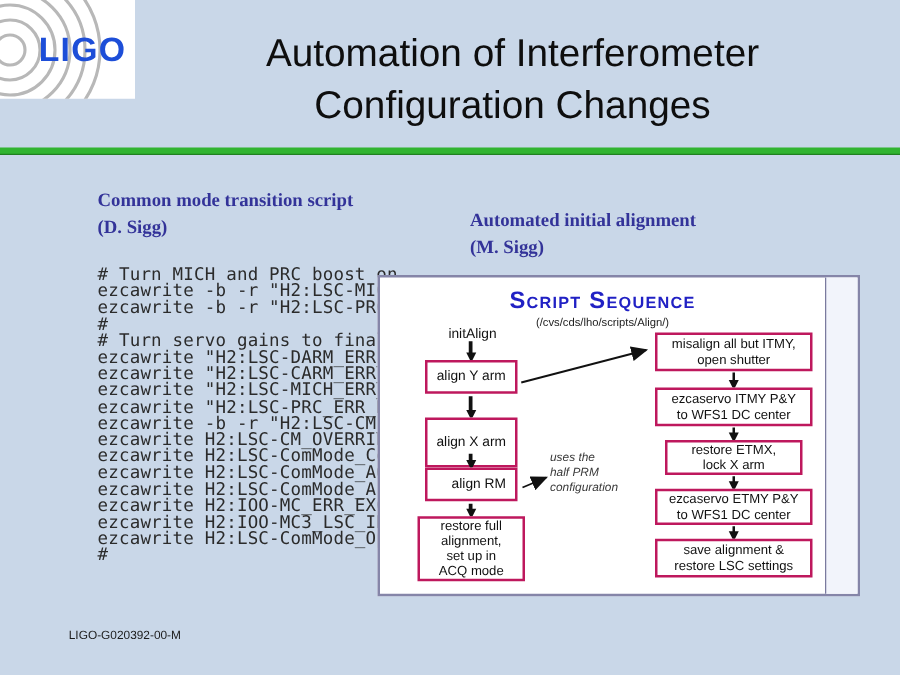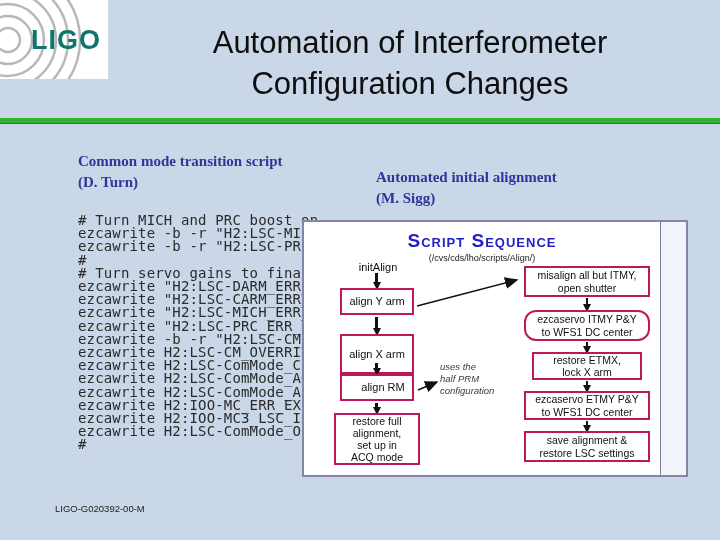--- a/index.html
+++ b/index.html
@@ -5,21 +5,21 @@
   html,body { margin:0; padding:0; }
   body { font-family: "Liberation Sans", sans-serif; }
   .slide {
     position:relative; width:720px; height:540px;
     background:#c9d7e8; overflow:hidden;
   }
 
   
   .logo { position:absolute; left:0; top:0; width:108px; height:79px; background:#ffffff; overflow:hidden; }
   .logo svg { position:absolute; left:0; top:0; }
-  .logo-text { position:absolute; left:31px; top:25px; font-size:27px; font-weight:800; letter-spacing:1px; color:#0f766e; }
+  .logo-text { position:absolute; left:31px; top:25px; font-size:27px; font-weight:800; letter-spacing:1px; color:#1d4ed8; }
 
   
   .title { position:absolute; left:110px; top:22px; width:600px; text-align:center;
            font-size:31px; line-height:41px; color:#0e0e0e; }
 
   
   .rule { position:absolute; left:0; top:118px; width:720px; height:5px;
           background:#31b431; border-bottom:1px solid #208020; }
 
   
@@ -47,21 +47,21 @@
                  font-size:11px; color:#111; }
   .step { position:absolute; box-sizing:border-box; background:#fff; border:2px solid #be185d;
           text-align:center; font-size:11px; line-height:1.15; color:#111;
           display:flex; align-items:center; justify-content:center; white-space:pre-line; }
   .step-small { font-size:10.5px; }
   .box-y   { left:36px;  top:66px;  width:74px;  height:27px; }
   .box-x   { left:36px;  top:112px; width:74px;  height:40px; }
   .box-rm  { left:36px;  top:152px; width:74px;  height:27px;padding-left:12px; }
   .box-rest{ left:30px;  top:191px; width:86px;  height:52px; font-size:10.5px; }
   .box-mis { left:220px; top:44px;  width:126px; height:31px; }
-  .box-ez1 { left:220px; top:88px;  width:126px; height:31px;border-radius:12px; }
+  .box-ez1 { left:220px; top:88px;  width:126px; height:31px; }
   .box-etmx{ left:228px; top:130px; width:110px; height:28px; }
   .box-ez2 { left:220px; top:169px; width:126px; height:29px; }
   .box-save{ left:220px; top:209px; width:126px; height:31px; }
 
   .varrow { position:absolute; width:0; border-left:3px solid #111; }
   .varrow::after { content:""; position:absolute; left:-5.5px; bottom:-7px;
                    border-left:4px solid transparent; border-right:4px solid transparent;
                    border-top:8px solid #111; }
   .va1 { left:71px;  top:51px;  height:10px; }
   .va2 { left:71px;  top:95px;  height:12px; }
@@ -105,21 +105,21 @@
 
   <div class="title">
     <div>Automation of Interferometer</div>
     <div>Configuration Changes</div>
   </div>
 
   <div class="rule"></div>
 
   <div class="heading heading-left">
     <div>Common mode transition script</div>
-    <div>(D. Turn)</div>
+    <div>(D. Sigg)</div>
   </div>
 
   <div class="heading heading-right">
     <div>Automated initial alignment</div>
     <div>(M. Sigg)</div>
   </div>
 
   <pre class="code"># Turn MICH and PRC boost on
 ezcawrite -b -r "H2:LSC-MICH_SW1R" -
 ezcawrite -b -r "H2:LSC-PRC_SW1R" -1

